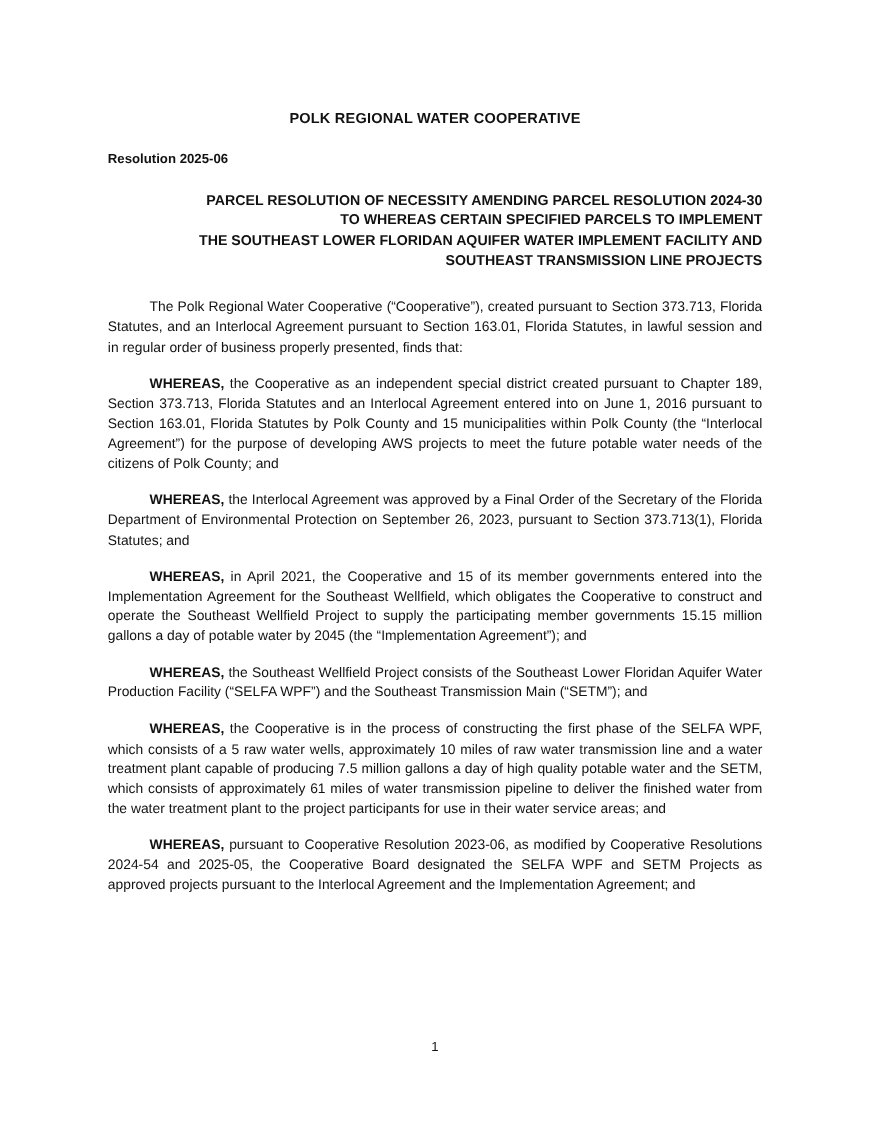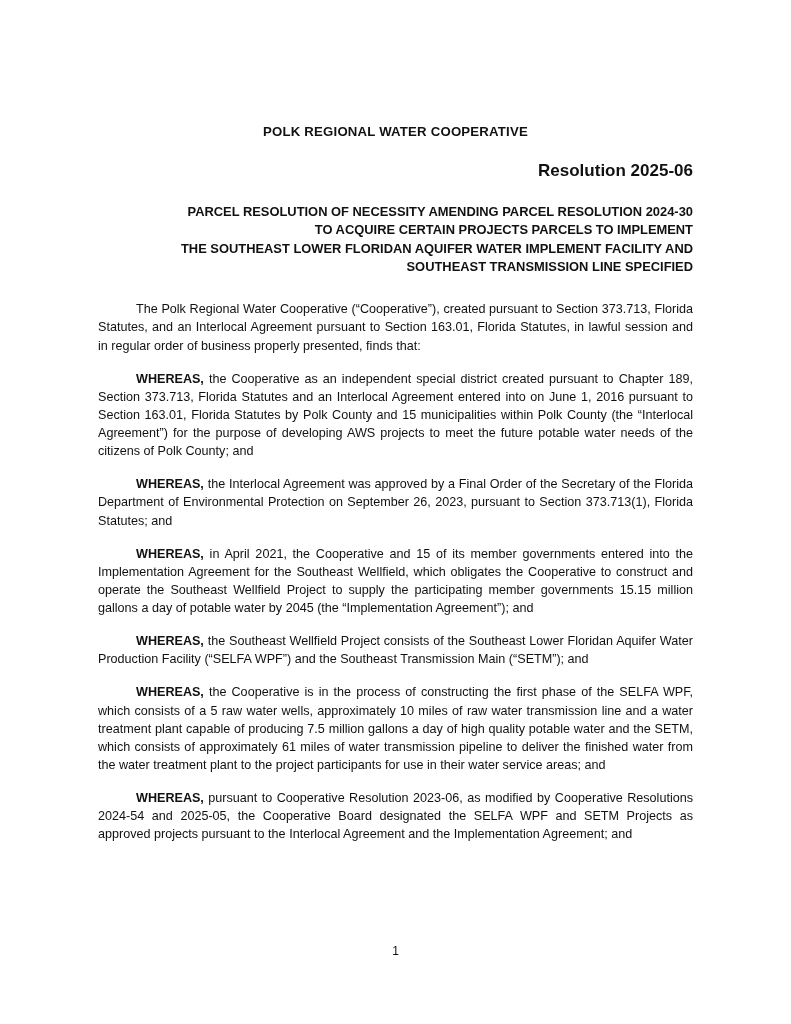--- a/index.html
+++ b/index.html
@@ -17,33 +17,33 @@
   .page {
     position: relative;
     width: 791px;
     height: 1024px;
     background: #ffffff;
     box-sizing: border-box;
   }
   .page-inner {
     position: absolute;
     left: 98px;
-    top: 124px;
+    top: 100px;
     width: 595px;
   }
   .org-title {
     text-align: center;
     font-size: 13.2px;
     font-weight: bold;
     letter-spacing: 0.2px;
     margin: 0 0 22px 0;
   }
   .res-number {
-    text-align: right;
-    font-size: 17px;
+    text-align: left;
+    font-size: 12px;
     font-weight: bold;
     margin: 0 0 22px 0;
   }
   .doc-title {
     text-align: right;
     font-size: 12.9px;
     font-weight: bold;
     line-height: 1.42;
     margin: 0 0 24px 0;
   }
@@ -73,23 +73,23 @@
 
 <div class="page">
   <div class="page-inner">
 
     <div class="org-title">POLK REGIONAL WATER COOPERATIVE</div>
 
     <div class="res-number">Resolution 2025-06</div>
 
     <div class="doc-title">
       <div>PARCEL RESOLUTION OF NECESSITY AMENDING PARCEL RESOLUTION 2024-30</div>
-      <div>TO ACQUIRE CERTAIN PROJECTS PARCELS TO IMPLEMENT</div>
+      <div>TO WHEREAS CERTAIN SPECIFIED PARCELS TO IMPLEMENT</div>
       <div>THE SOUTHEAST LOWER FLORIDAN AQUIFER WATER IMPLEMENT FACILITY AND</div>
-      <div>SOUTHEAST TRANSMISSION LINE SPECIFIED</div>
+      <div>SOUTHEAST TRANSMISSION LINE PROJECTS</div>
     </div>
 
     <p class="body-par">
       <span class="lead"></span><span>The Polk Regional Water Cooperative (“Cooperative”), created pursuant to Section 373.713, Florida Statutes, and an Interlocal Agreement pursuant to Section 163.01, Florida Statutes, in lawful session and in regular order of business properly presented, finds that:</span>
     </p>
 
     <p class="body-par">
       <span class="lead">WHEREAS,</span><span> the Cooperative as an independent special district created pursuant to Chapter 189, Section 373.713, Florida Statutes and an Interlocal Agreement entered into on June 1, 2016 pursuant to Section 163.01, Florida Statutes by Polk County and 15 municipalities within Polk County (the “Interlocal Agreement”) for the purpose of developing AWS projects to meet the future potable water needs of the citizens of Polk County; and</span>
     </p>
 

